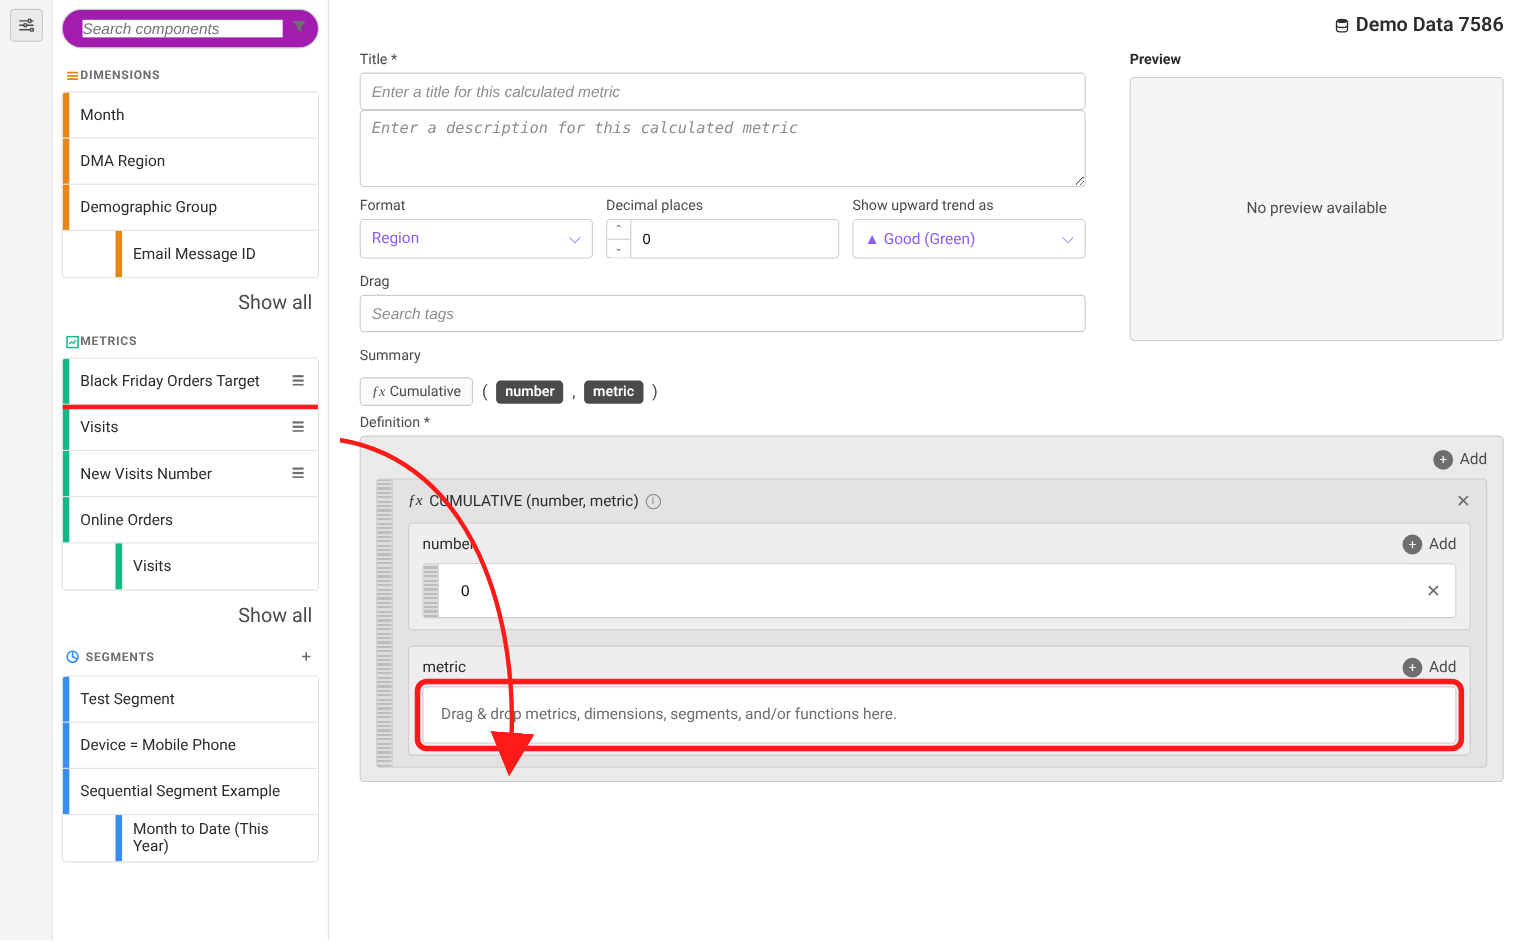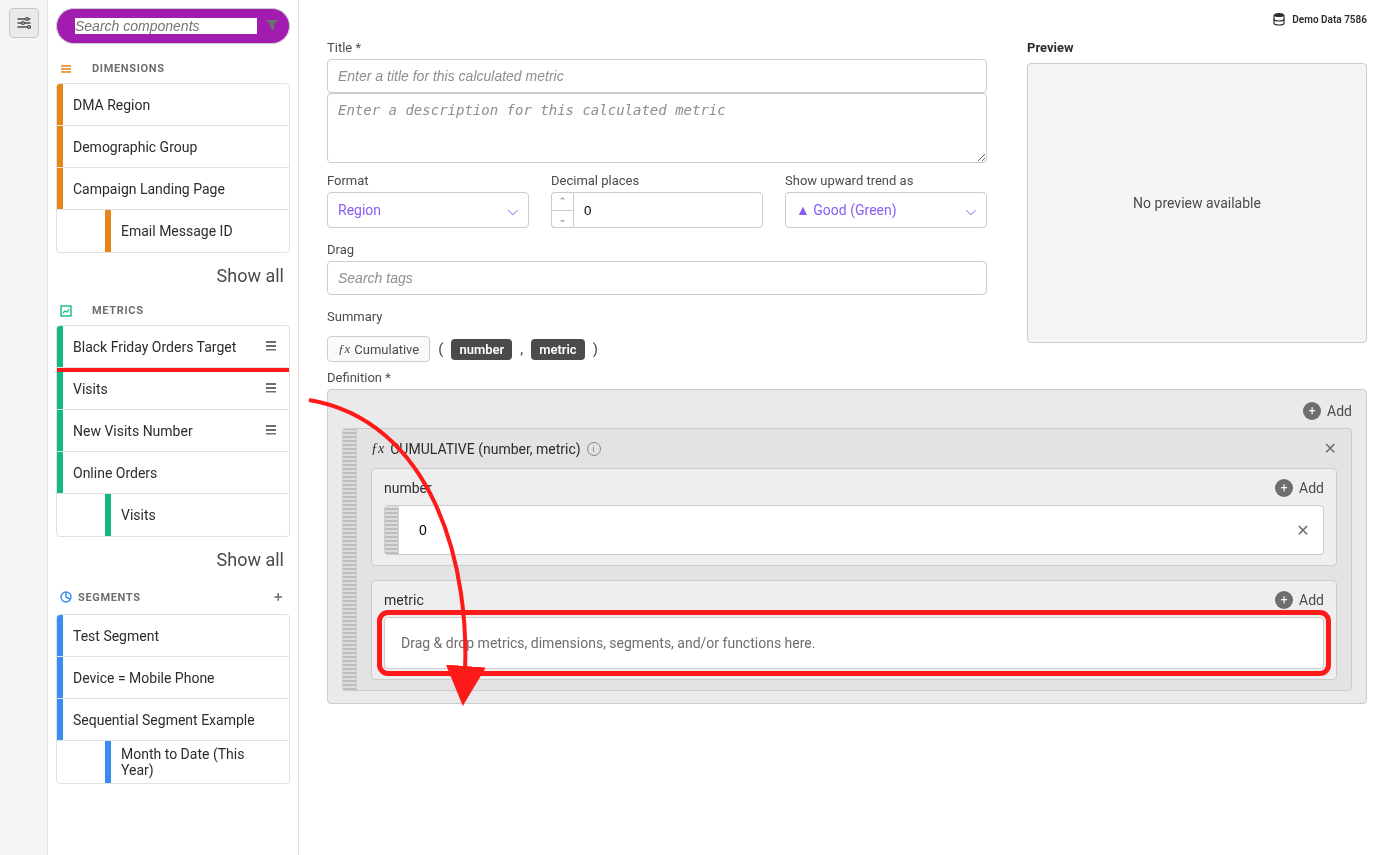--- a/index.html
+++ b/index.html
@@ -9,21 +9,21 @@
   
   .left-rail { width: 48px; background: #f5f5f5; border-right: 1px solid #e1e1e1; padding-top: 8px; display:flex; flex-direction:column; align-items:center;}
   .left-rail .railbtn { width:30px; height:30px; border:1px solid #c8c8c8; background:#eaeaea; display:flex; align-items:center; justify-content:center; border-radius:4px; cursor:pointer;}
 
   
   .side { width: 250px; background: #fff; overflow-y: auto; padding: 8px 8px 20px 8px; }
   .searchbox { display:flex; align-items:center; border:1px solid #ccc; border-radius:20px; padding:6px 10px; background:#a21caf; gap:8px; height:36px;}
   .searchbox input { border:none; outline:none; flex:1; font-style:italic; color:#6e6e6e; font-size:14px;}
   .searchbox .filter-icon { color:#6e6e6e;}
 
-  .section-head { display:flex; align-items:center; gap:20px; font-size:11px; font-weight:700; letter-spacing:0.06em; color:#6e6e6e; margin:18px 4px 8px 4px;}
+  .section-head { display:flex; align-items:center; gap:1px; font-size:11px; font-weight:700; letter-spacing:0.06em; color:#6e6e6e; margin:18px 4px 8px 4px;}
   .section-head.segments { justify-content:space-between;}
   .section-head .plus { color:#6e6e6e; font-size:14px; cursor:pointer;}
 
   .panel-list { border:1px solid #e1e1e1; border-radius:4px; overflow:hidden; background:#fff;}
   .panel-item { display:flex; align-items:center; justify-content:space-between; border-bottom:1px solid #e1e1e1; height:42px; padding:0 12px 0 0; cursor:grab;}
   .panel-item:last-child { border-bottom:none;padding-left:48px; }
   .panel-item .stripe { width:6px; align-self:stretch; }
   .panel-item .label { flex:1; padding:0 10px; font-size:14px; color:#2c2c2c;}
   .panel-item .meta-icon { color:#6e6e6e; font-size:12px; }
   .stripe.dim { background:#e68619;}
@@ -32,45 +32,45 @@
 
   .showall { text-align:right; color:#4b4b4b; font-size:18px; margin:12px 6px 0 0; cursor:pointer;}
 
   
   .metric-highlight-wrap { position:relative; }
   .metric-highlight { position:absolute; border:4px solid #ff1a1a; border-radius:2px; pointer-events:none; top:-6px; left:-6px; right:-10px; height:52px;}
 
   
   .main { flex:1; border-left:1px solid #e1e1e1; overflow-y:auto; padding:12px 28px 40px 28px; background:#fff; position:relative;}
 
-  .topbar { display:flex; justify-content:flex-end; align-items:center; gap:6px; font-size:10px; font-weight:600; color:#2c2c2c; margin-bottom:8px;}
+  .topbar { display:flex; justify-content:flex-end; align-items:center; gap:6px; font-size:18px; font-weight:600; color:#2c2c2c; margin-bottom:8px;}
   .topbar svg { fill:#2c2c2c;}
 
   .form-row { display:flex; gap:20px; }
   .form-col { display:flex; flex-direction:column; }
   .left-col { flex:1; max-width:700px;}
   .preview-col { margin-left:20px; flex:1; max-width:340px;}
 
   .fieldlabel { font-size:13px; color:#4b4b4b; margin-bottom:4px; margin-top:6px;}
   .fieldlabel .req::after { content:" *"; }
   input.text, textarea.text, .select-box, .taginput {
     border:1px solid #ccc; border-radius:4px; background:#fff; padding:8px 10px; font-size:14px; color:#8b5cf6; width:100%;
   }
   input.text::placeholder, textarea.text::placeholder, .taginput::placeholder { font-style:italic; color:#8e8e8e; }
   textarea.text { height:70px; resize:vertical;}
 
-  .row3 { display:flex; gap:22px; margin-top:4px;}
+  .row3 { display:flex; gap:12px; margin-top:4px;}
   .select-box { display:flex; align-items:center; justify-content:space-between; height:36px; cursor:pointer;}
   .decimal-group { display:flex; align-items:stretch; height:36px;}
   .stepper { display:flex; flex-direction:column; border:1px solid #ccc; border-radius:4px 0 0 4px; border-right:none; width:22px;}
   .stepper div { flex:1; display:flex; align-items:center; justify-content:center; font-size:9px; color:#6e6e6e; cursor:pointer;}
   .stepper div:first-child { border-bottom:1px solid #ccc;}
   .decimal-input { border:1px solid #ccc; border-radius:0 4px 4px 0; width:190px; padding:0 10px;}
 
-  .preview-box { border:1px solid #ccc; border-radius:4px; height:280px; display:flex; align-items:center; justify-content:center; color:#4b4b4b; font-size:14px; margin-top:4px; background:#f5f5f5;}
+  .preview-box { border:1px solid #ccc; border-radius:4px; height:240px; display:flex; align-items:center; justify-content:center; color:#4b4b4b; font-size:14px; margin-top:4px; background:#f5f5f5;}
 
   
   .summary-row { display:flex; align-items:center; gap:6px; margin-top:8px;}
   .chip-fn { display:flex; align-items:center; gap:4px; border:1px solid #ccc; background:#fafafa; border-radius:4px; padding:4px 10px; font-size:13px; color:#4b4b4b;}
   .chip-fn .fx { font-style:italic; font-family:serif;}
   .chip-dark { background:#4b4b4b; color:#fff; border-radius:4px; padding:3px 8px; font-size:13px; font-weight:600;}
   .paren { color:#4b4b4b; font-size:15px; padding:0 2px;}
 
   
   .definition { margin-top:8px;}
@@ -136,29 +136,29 @@
 
     <div class="section-head">
       <svg width="12" height="12" viewBox="0 0 12 12">
           <path d="M1 3h10M1 6h10M1 9h10" stroke="#e68619" stroke-width="1.6"></path>
         </svg>
       <span>DIMENSIONS</span>
     </div>
     <div class="panel-list">
       <div class="panel-item">
           <div class="stripe dim"></div>
+          <div class="label">Month</div>
+        </div>
+      <div class="panel-item">
+          <div class="stripe dim"></div>
           <div class="label">DMA Region</div>
         </div>
       <div class="panel-item">
           <div class="stripe dim"></div>
           <div class="label">Demographic Group</div>
-        </div>
-      <div class="panel-item">
-          <div class="stripe dim"></div>
-          <div class="label">Campaign Landing Page</div>
         </div>
       <div class="panel-item">
           <div class="stripe dim"></div>
           <div class="label">Email Message ID</div>
         </div>
     </div>
     <div class="showall">Show all</div>
 
     <div class="section-head">
       <svg width="12" height="12" viewBox="0 0 12 12">

